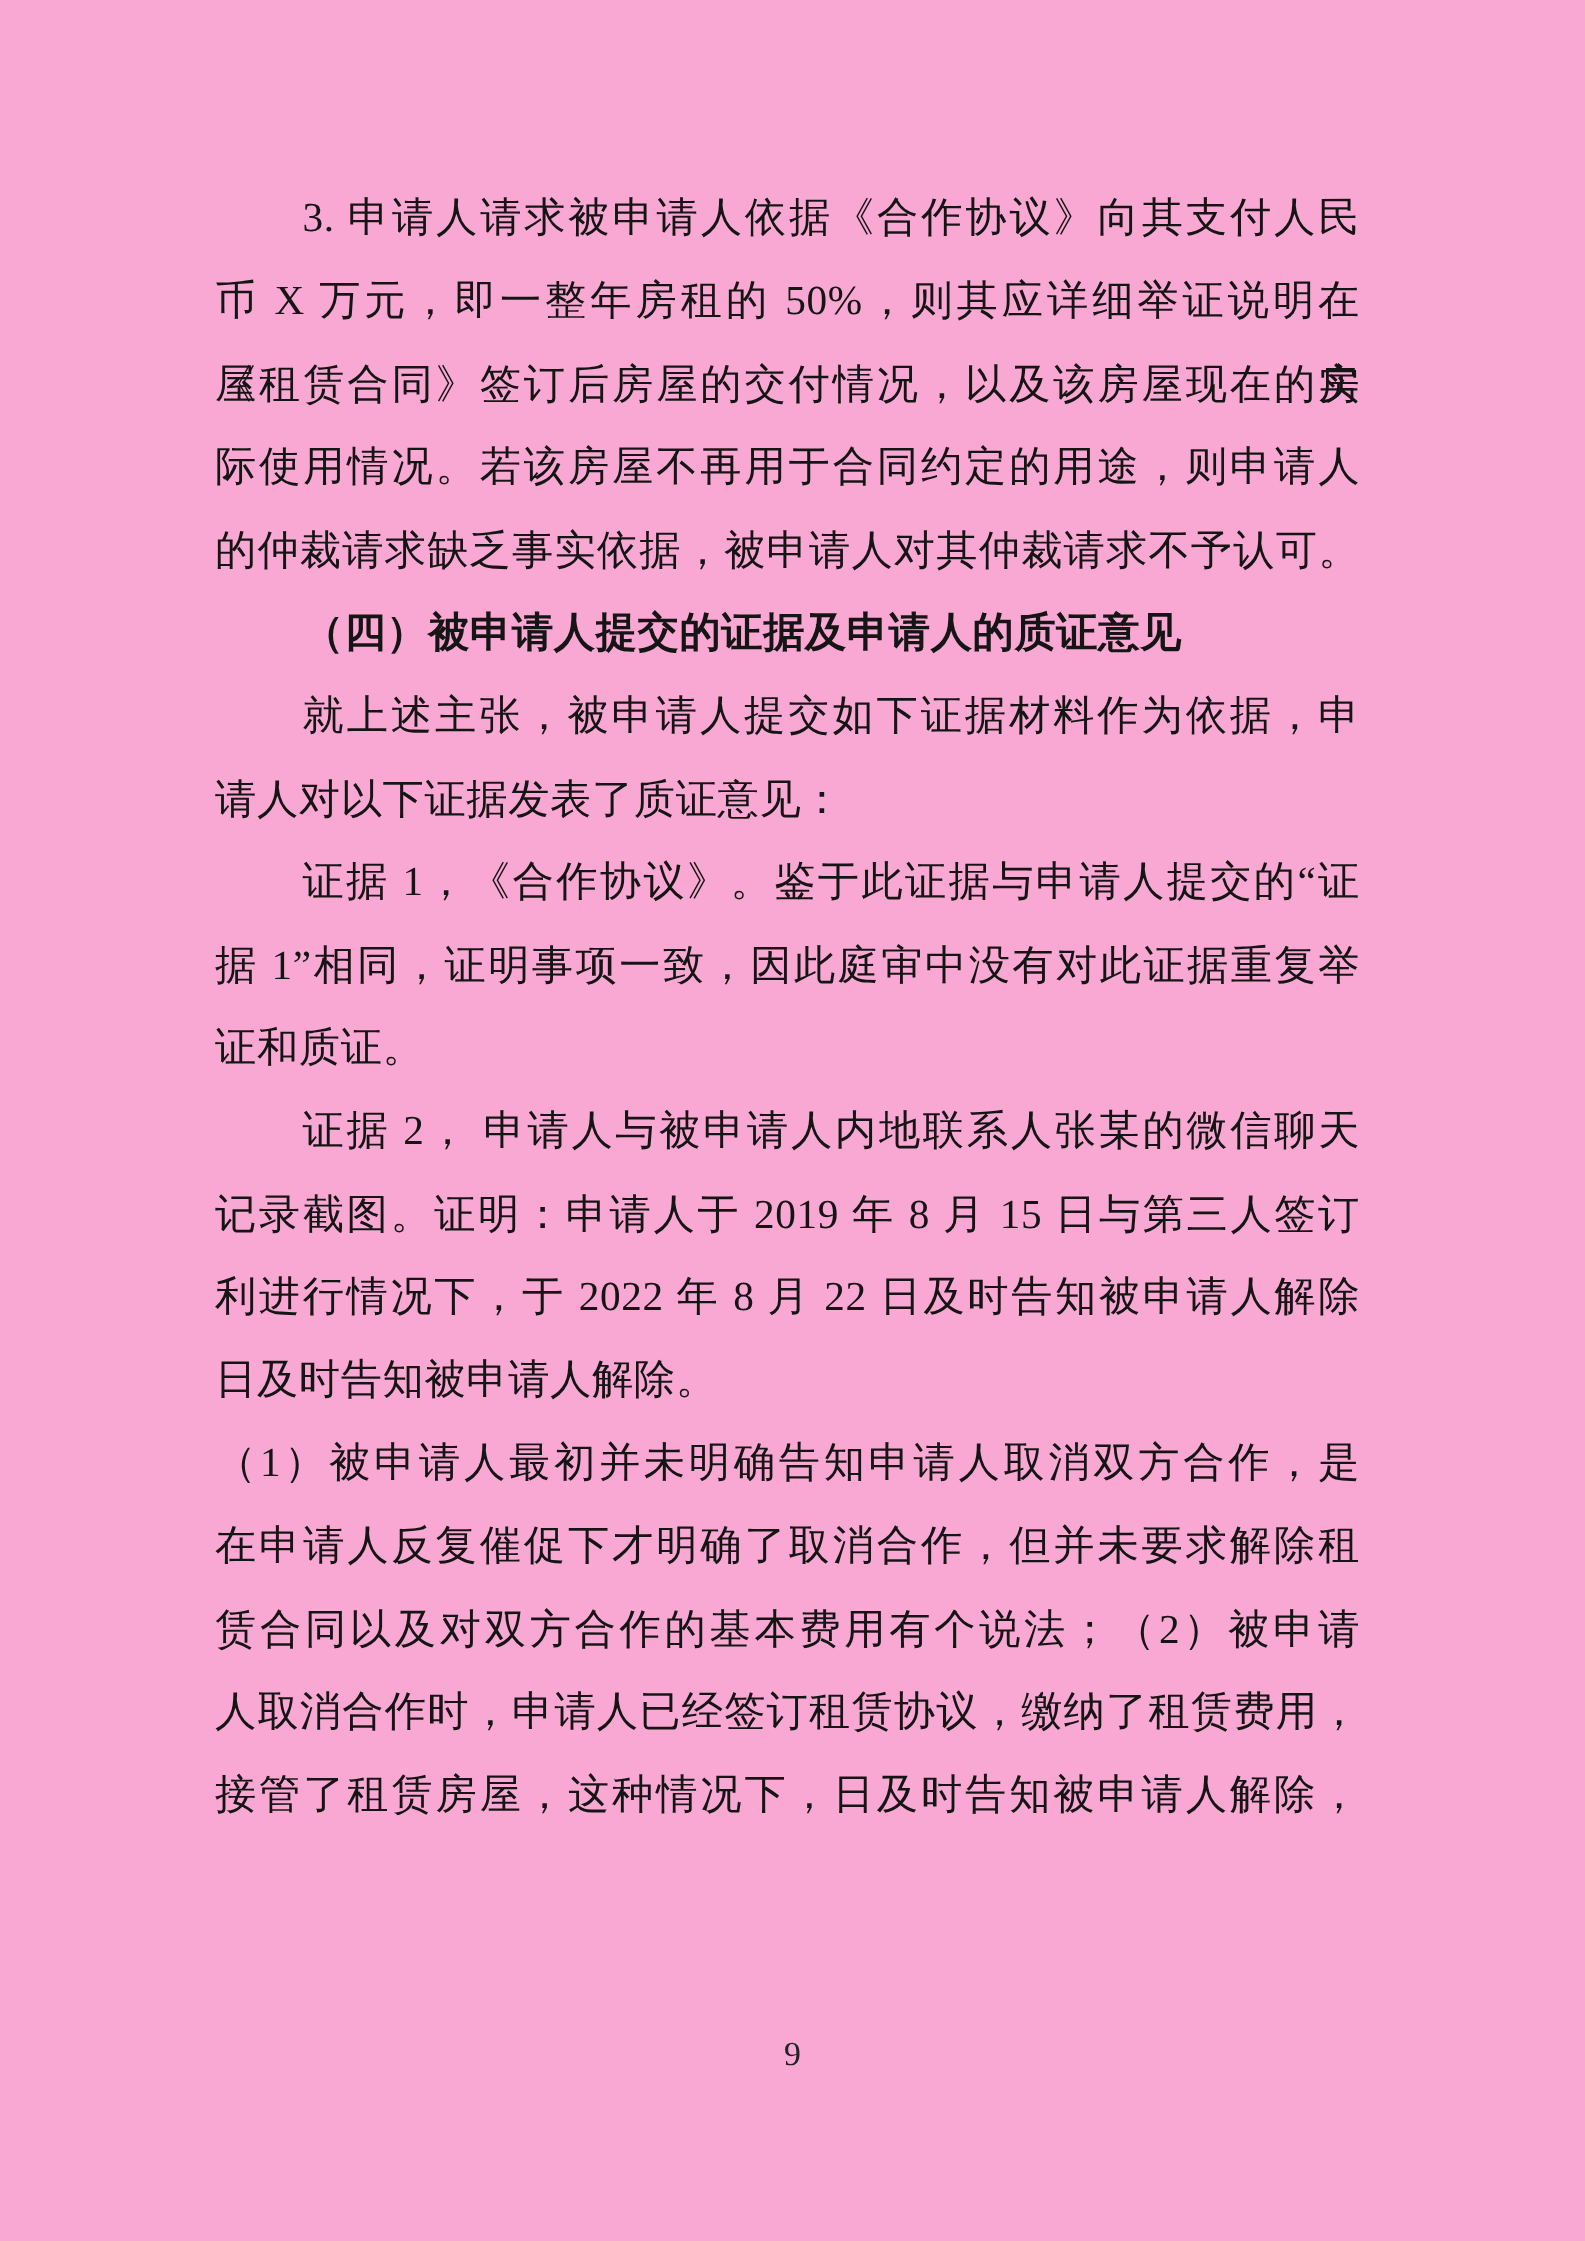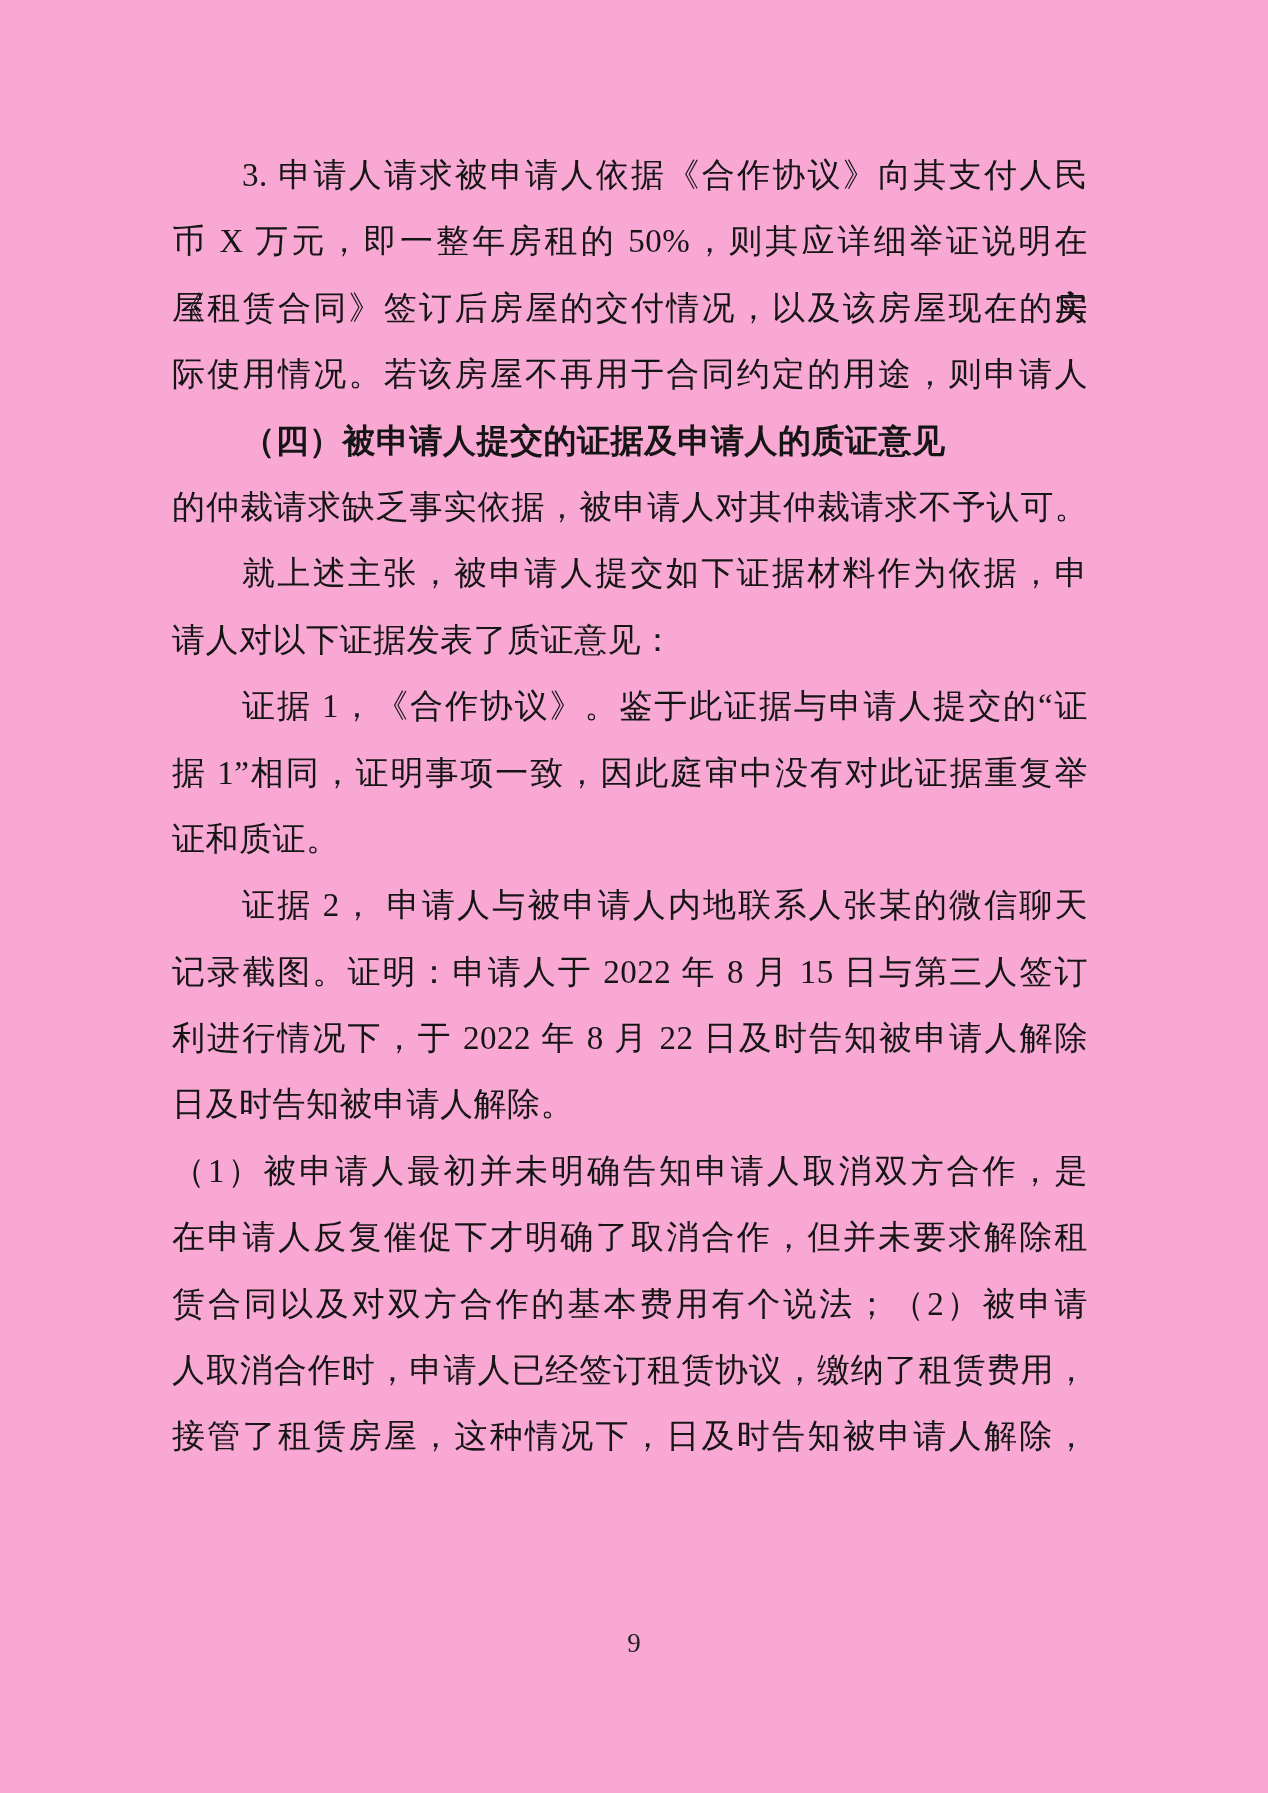--- a/index.html
+++ b/index.html
@@ -54,29 +54,29 @@
 </style>
 </head>
 <body>
 
 <div class="sheet">
   <div class="text-col">
       <div class="line indent">3. 申请人请求被申请人依据《合作协议》向其支付人民</div>
       <div class="line">币 X 万元，即一整年房租的 50%，则其应详细举证说明在《房</div>
       <div class="line">屋租赁合同》签订后房屋的交付情况，以及该房屋现在的实</div>
       <div class="line">际使用情况。若该房屋不再用于合同约定的用途，则申请人</div>
+      <div class="line">的仲裁请求缺乏事实依据，被申请人对其仲裁请求不予认可。</div>
       <div class="line indent bold left">（四）被申请人提交的证据及申请人的质证意见</div>
-      <div class="line">的仲裁请求缺乏事实依据，被申请人对其仲裁请求不予认可。</div>
       <div class="line indent">就上述主张，被申请人提交如下证据材料作为依据，申</div>
       <div class="line left">请人对以下证据发表了质证意见：</div>
       <div class="line indent">证据 1，《合作协议》。鉴于此证据与申请人提交的“证</div>
       <div class="line">据 1”相同，证明事项一致，因此庭审中没有对此证据重复举</div>
       <div class="line left">证和质证。</div>
       <div class="line indent">证据 2， 申请人与被申请人内地联系人张某的微信聊天</div>
-      <div class="line">记录截图。证明：申请人于 2022 年 8 月 15 日与第三人签订</div>
+      <div class="line">记录截图。证明：申请人于 2019 年 8 月 15 日与第三人签订</div>
       <div class="line">利进行情况下，于 2022 年 8 月 22 日及时告知被申请人解除</div>
       <div class="line left">日及时告知被申请人解除。</div>
       <div class="line">（1）被申请人最初并未明确告知申请人取消双方合作，是</div>
       <div class="line">在申请人反复催促下才明确了取消合作，但并未要求解除租</div>
       <div class="line">赁合同以及对双方合作的基本费用有个说法；（2）被申请</div>
       <div class="line">人取消合作时，申请人已经签订租赁协议，缴纳了租赁费用，</div>
       <div class="line">接管了租赁房屋，这种情况下，日及时告知被申请人解除，</div>
     </div>
   <div class="page-number">9</div>
 </div>

